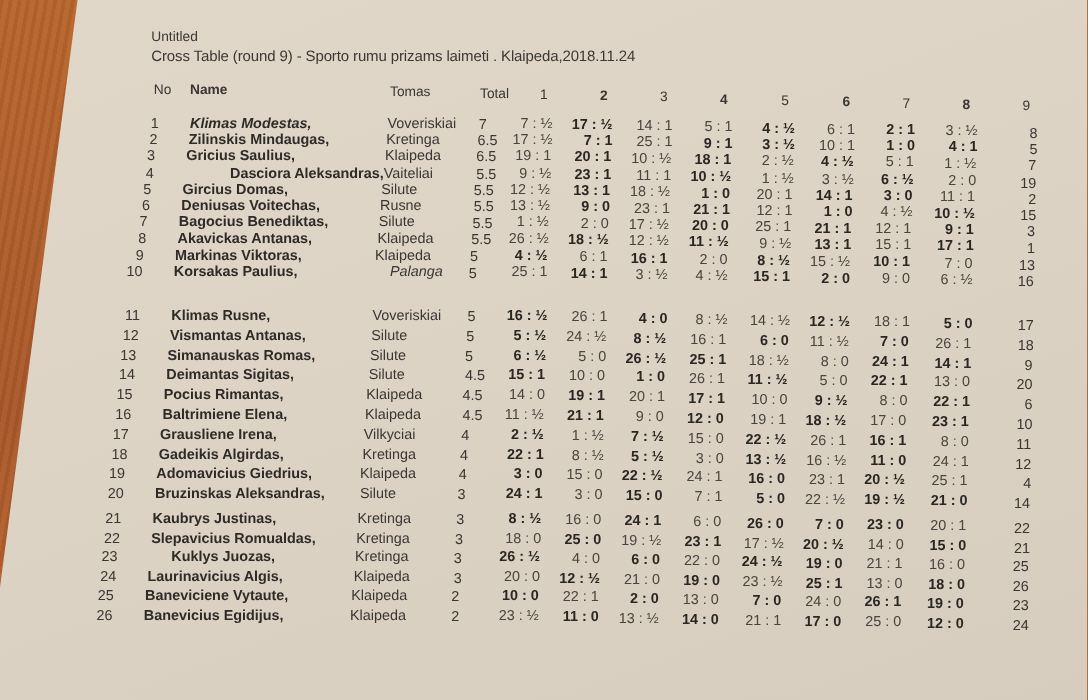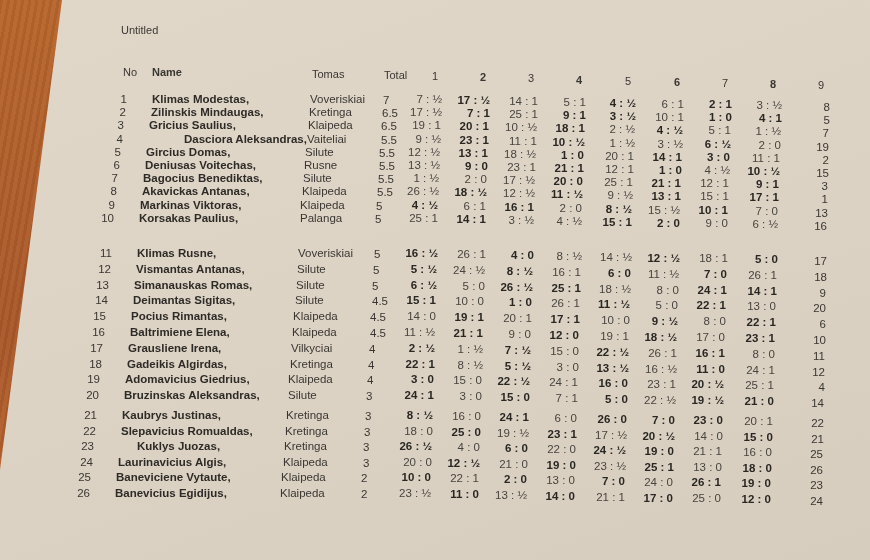--- a/index.html
+++ b/index.html
@@ -51,39 +51,40 @@
     .row .pts { position: absolute; width: 24px; text-align: right; color: #3a3632; }
   </style>
 </head>
 <body>
 
 <div class="wood"></div>
 <div class="paper"></div>
 
 <div class="doc" id="doc">
   <div class="title-small">Untitled</div>
+  <div class="title-main">Cross Table  (round 9) - Sporto rumu prizams laimeti . Klaipeda,2018.11.24</div>
 
   <div class="hdr" style="left:123px;">No</div>
   <div class="hdr b" style="left:152px;">Name</div>
   <div class="hdr" style="left:312px;top:68px;">Tomas</div>
   <div class="hdr" style="left:384px;top:69px;">Total</div>
   <div class="hdr" style="left:432px;top:70px;">1</div>
   <div class="hdr b" style="left:480px;top:71px;">2</div>
   <div class="hdr" style="left:528px;top:72px;">3</div>
   <div class="hdr b" style="left:576px;top:74px;">4</div>
   <div class="hdr" style="left:625px;top:75px;">5</div>
   <div class="hdr b" style="left:674px;top:76px;">6</div>
   <div class="hdr" style="left:722px;top:77px;">7</div>
   <div class="hdr b" style="left:770px;top:78px;">8</div>
   <div class="hdr" style="left:818px;top:79px;">9</div>
 
   <div id="rows">
       <div class="row" style="top: 92px;">
         <span class="no" style="left: 107px;">1</span>
-        <span class="nm" style="left: 152px;">Klimas Modestas,</span>
+        <span class="nm" style="left: 152px; font-style: italic;">Klimas Modestas,</span>
         <span class="cl" style="left: 310px;">Voveriskiai</span>
         <span class="tot" style="left: 383px; top: 1px;">7</span>
         <span class="c" style="left: 386px;">7 : ½</span>
         <span class="c b" style="left: 434px; top: 1px;">17 : ½</span>
         <span class="c" style="left: 482px; top: 2px;">14 : 1</span>
         <span class="c" style="left: 530px; top: 3px;">5 : 1</span>
         <span class="c b" style="left: 580px; top: 4px;">4 : ½</span>
         <span class="c" style="left: 628px; top: 5px;">6 : 1</span>
         <span class="c b" style="left: 676px; top: 5px;">2 : 1</span>
         <span class="c" style="left: 726px; top: 6px;">3 : ½</span>
@@ -205,21 +206,21 @@
         <span class="c" style="left: 526px; top: 3px;">2 : 0</span>
         <span class="c b" style="left: 576px; top: 4px;">8 : ½</span>
         <span class="c" style="left: 624px; top: 5px;">15 : ½</span>
         <span class="c b" style="left: 672px; top: 5px;">10 : 1</span>
         <span class="c" style="left: 722px; top: 6px;">7 : 0</span>
         <span class="pts" style="left: 804px; top: 8px;">13</span>
       </div>
       <div class="row" style="top: 211px;">
         <span class="no" style="left: 94px;">10</span>
         <span class="nm" style="left: 139px;">Korsakas Paulius,</span>
-        <span class="cl" style="left: 300px;">Palanga</span>
+        <span class="cl" style="left: 312px; font-style: italic;">Palanga</span>
         <span class="tot" style="left: 375px; top: 1px;">5</span>
         <span class="c" style="left: 382px;">25 : 1</span>
         <span class="c b" style="left: 430px; top: 1px;">14 : 1</span>
         <span class="c" style="left: 478px; top: 2px;">3 : ½</span>
         <span class="c" style="left: 526px; top: 3px;">4 : ½</span>
         <span class="c b" style="left: 576px; top: 4px;">15 : 1</span>
         <span class="c b" style="left: 624px; top: 5px;">2 : 0</span>
         <span class="c" style="left: 672px; top: 5px;">9 : 0</span>
         <span class="c" style="left: 722px; top: 6px;">6 : ½</span>
         <span class="pts" style="left: 803px; top: 8px;">16</span>

